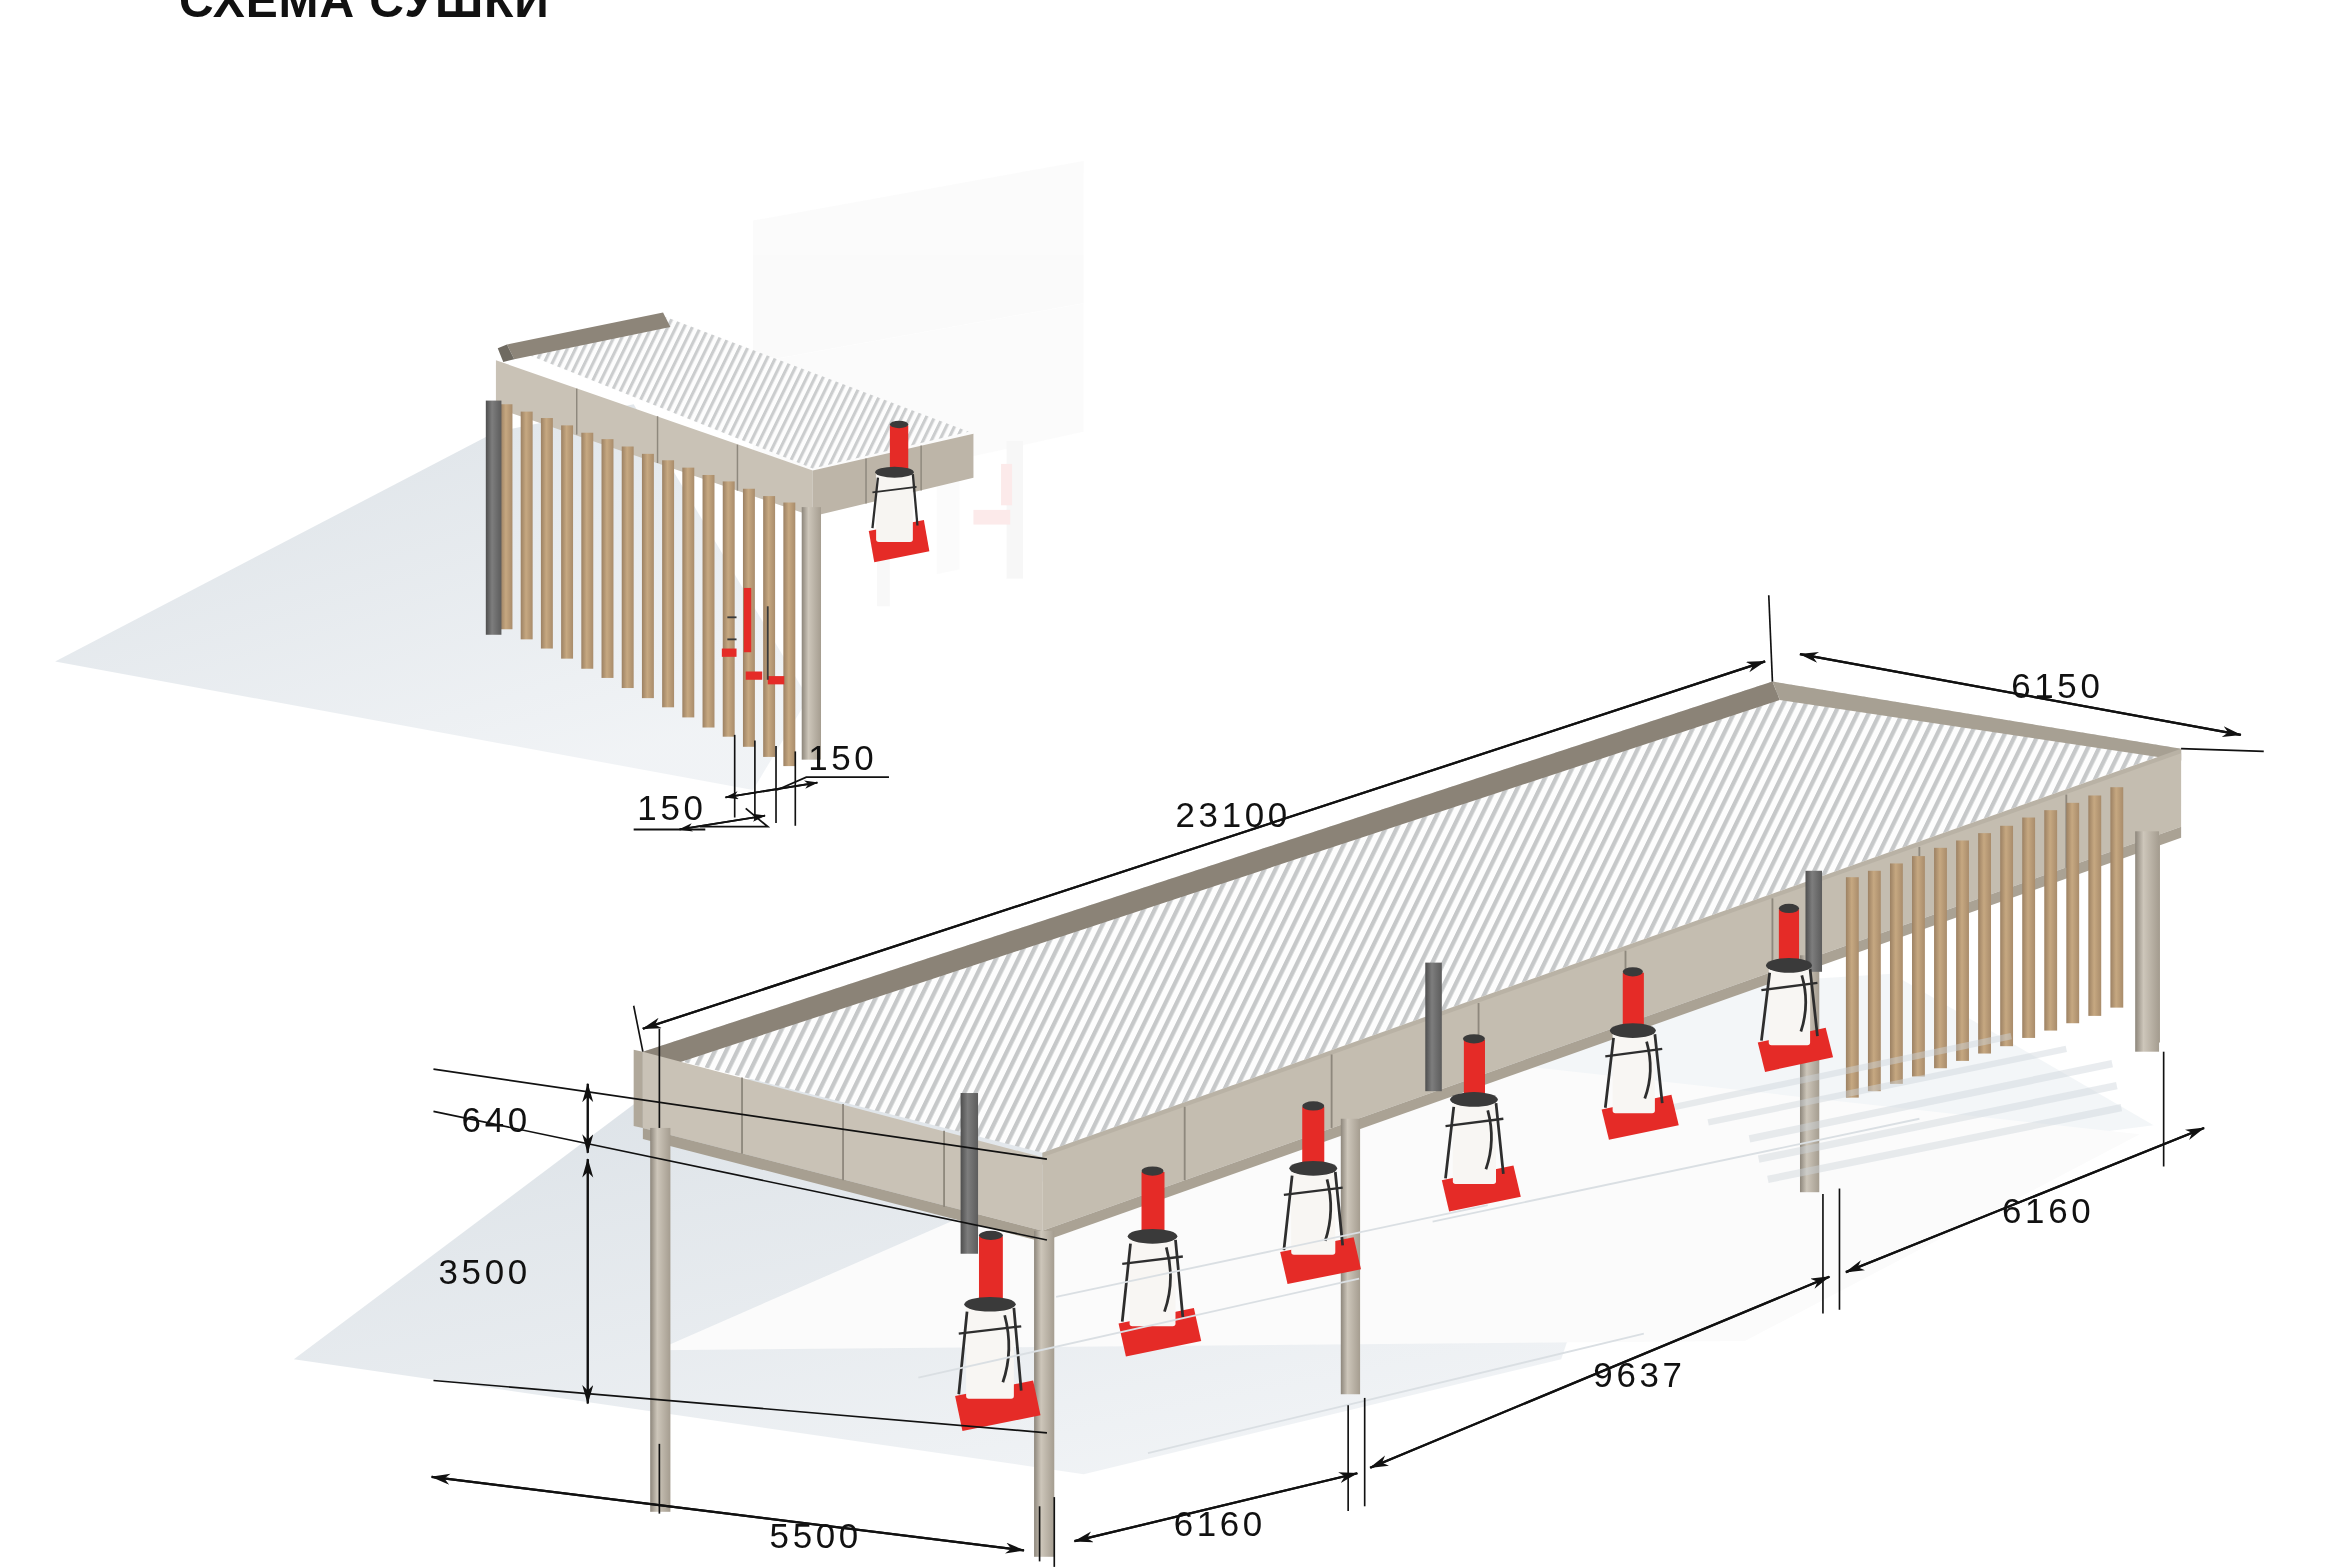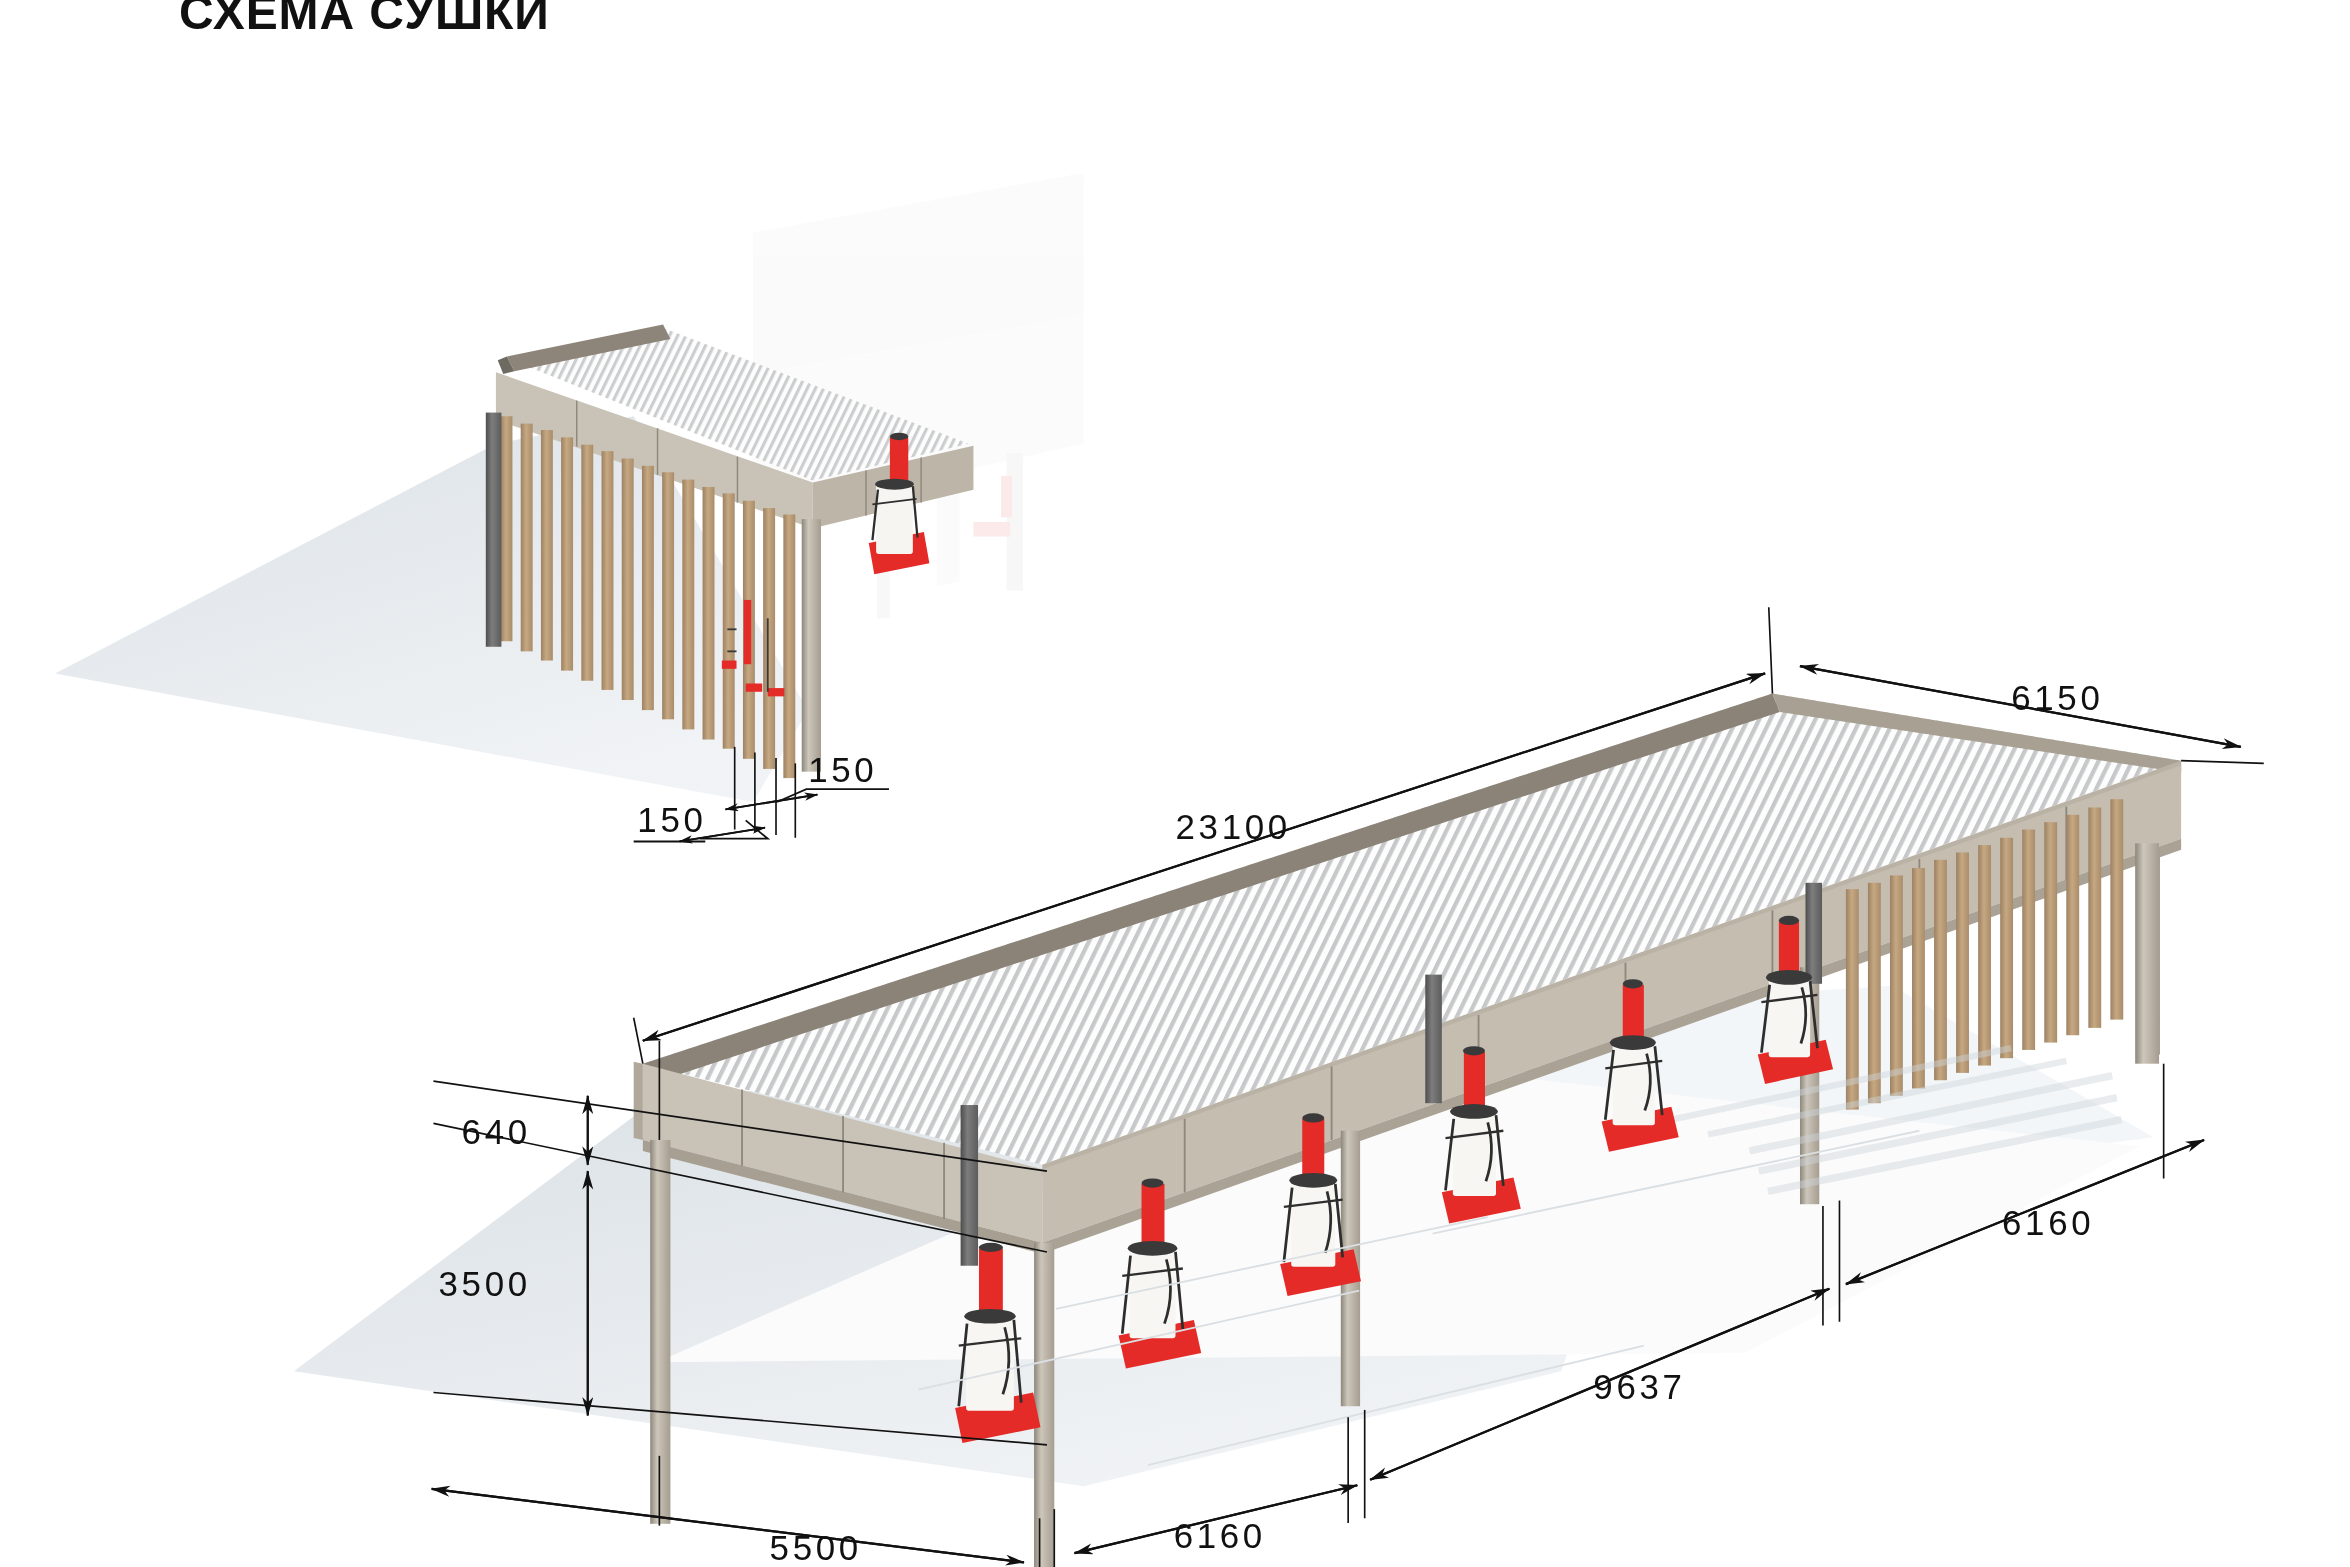--- a/index.html
+++ b/index.html
@@ -1,18 +1,18 @@
 <!DOCTYPE html>
 <html style="font-size:14.7px"><head>
 <meta charset="utf-8">
 <style>
   html,body{margin:0;padding:0;background:#ffffff;}
   body{width:2351px;height:1568px;overflow:hidden;
        font-family:"Liberation Sans",sans-serif;}
-  #stage{position:relative;width:2351px;height:1493px;background:#fff;margin-top:12px;}
+  #stage{position:relative;width:2351px;height:1493px;background:#fff;}
   #title{
     position:absolute;left:179px;top:-27.5px;
     font-size:48px;font-weight:bold;color:#111;
     letter-spacing:0.9px;white-space:nowrap;
   }
   svg{position:absolute;left:0;top:0;width:2351px;height:1568px;}
   .dimtxt{
     font-family:"Liberation Sans",sans-serif;
     font-size:38px; fill:#111; letter-spacing:4px;
   }

